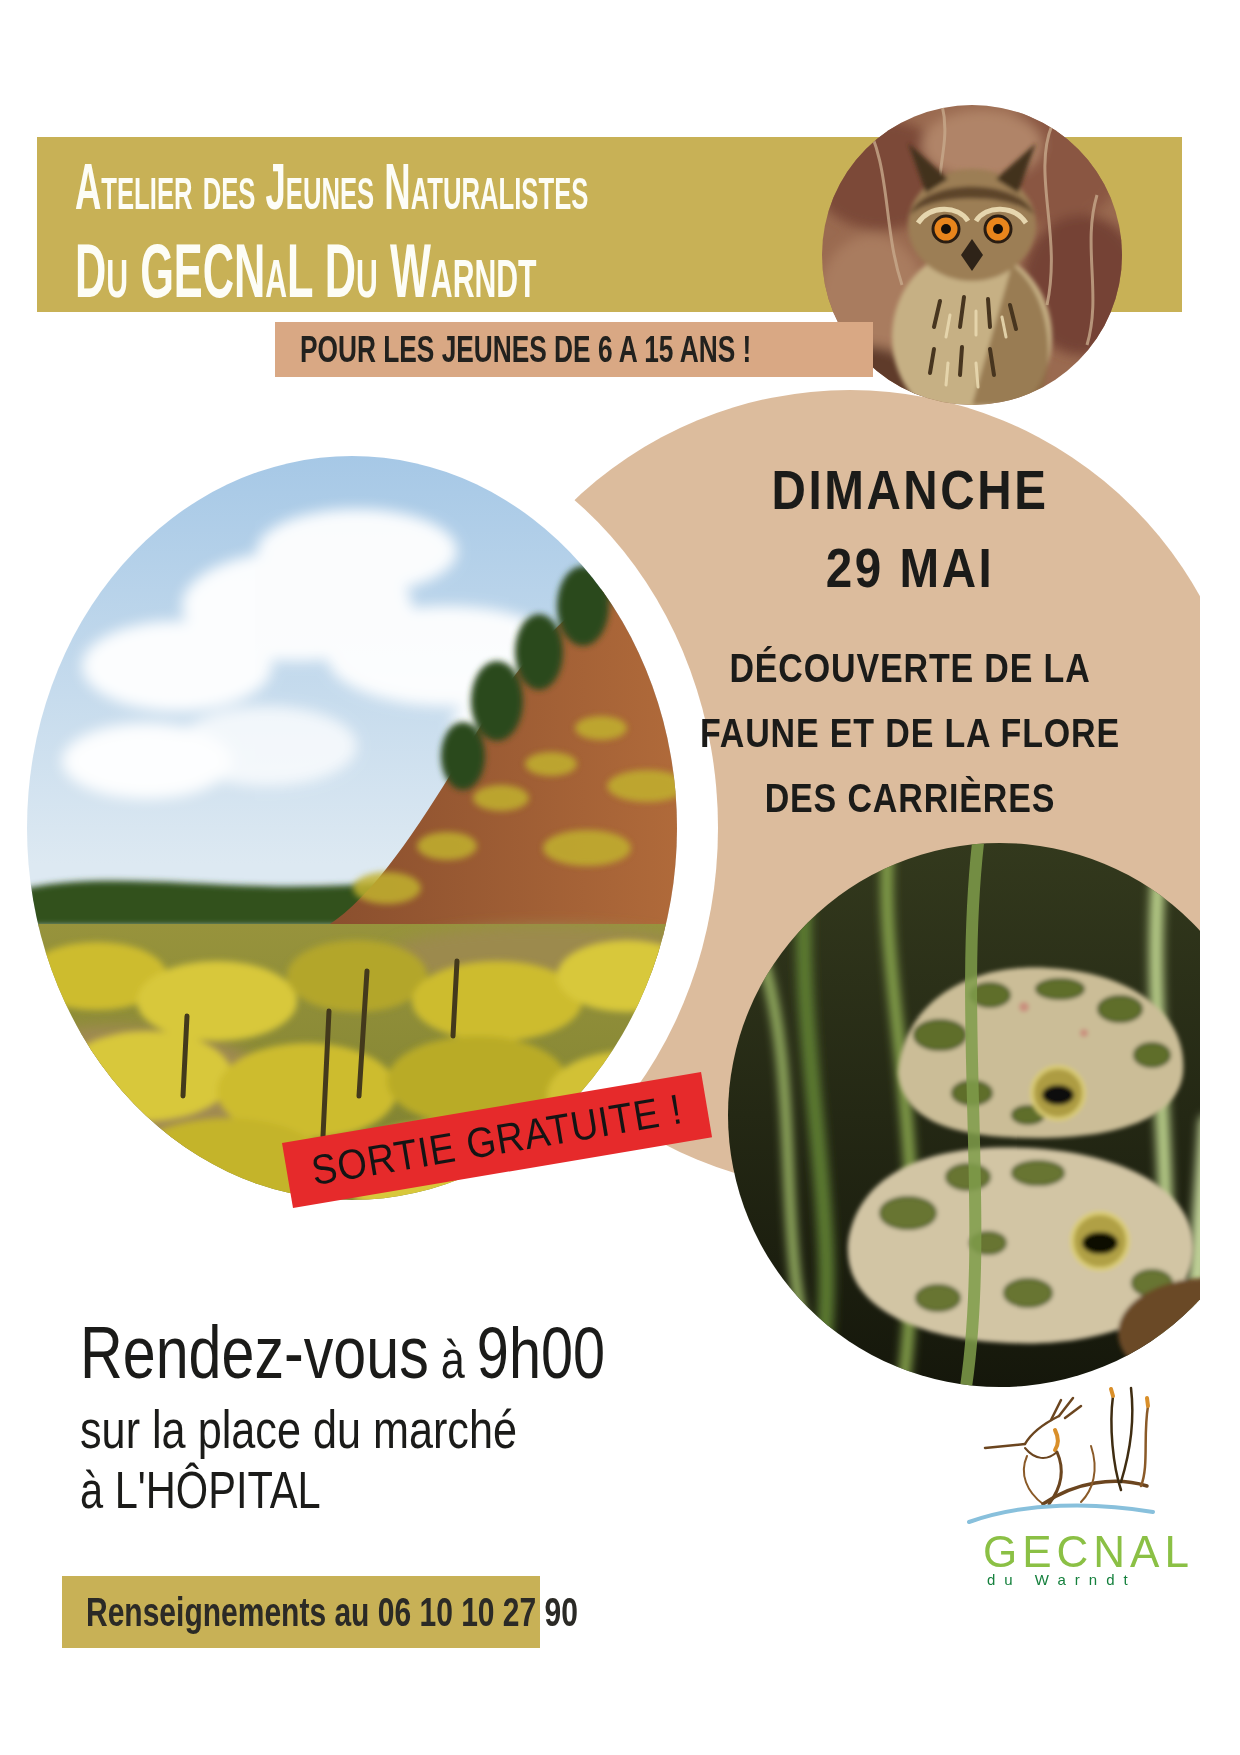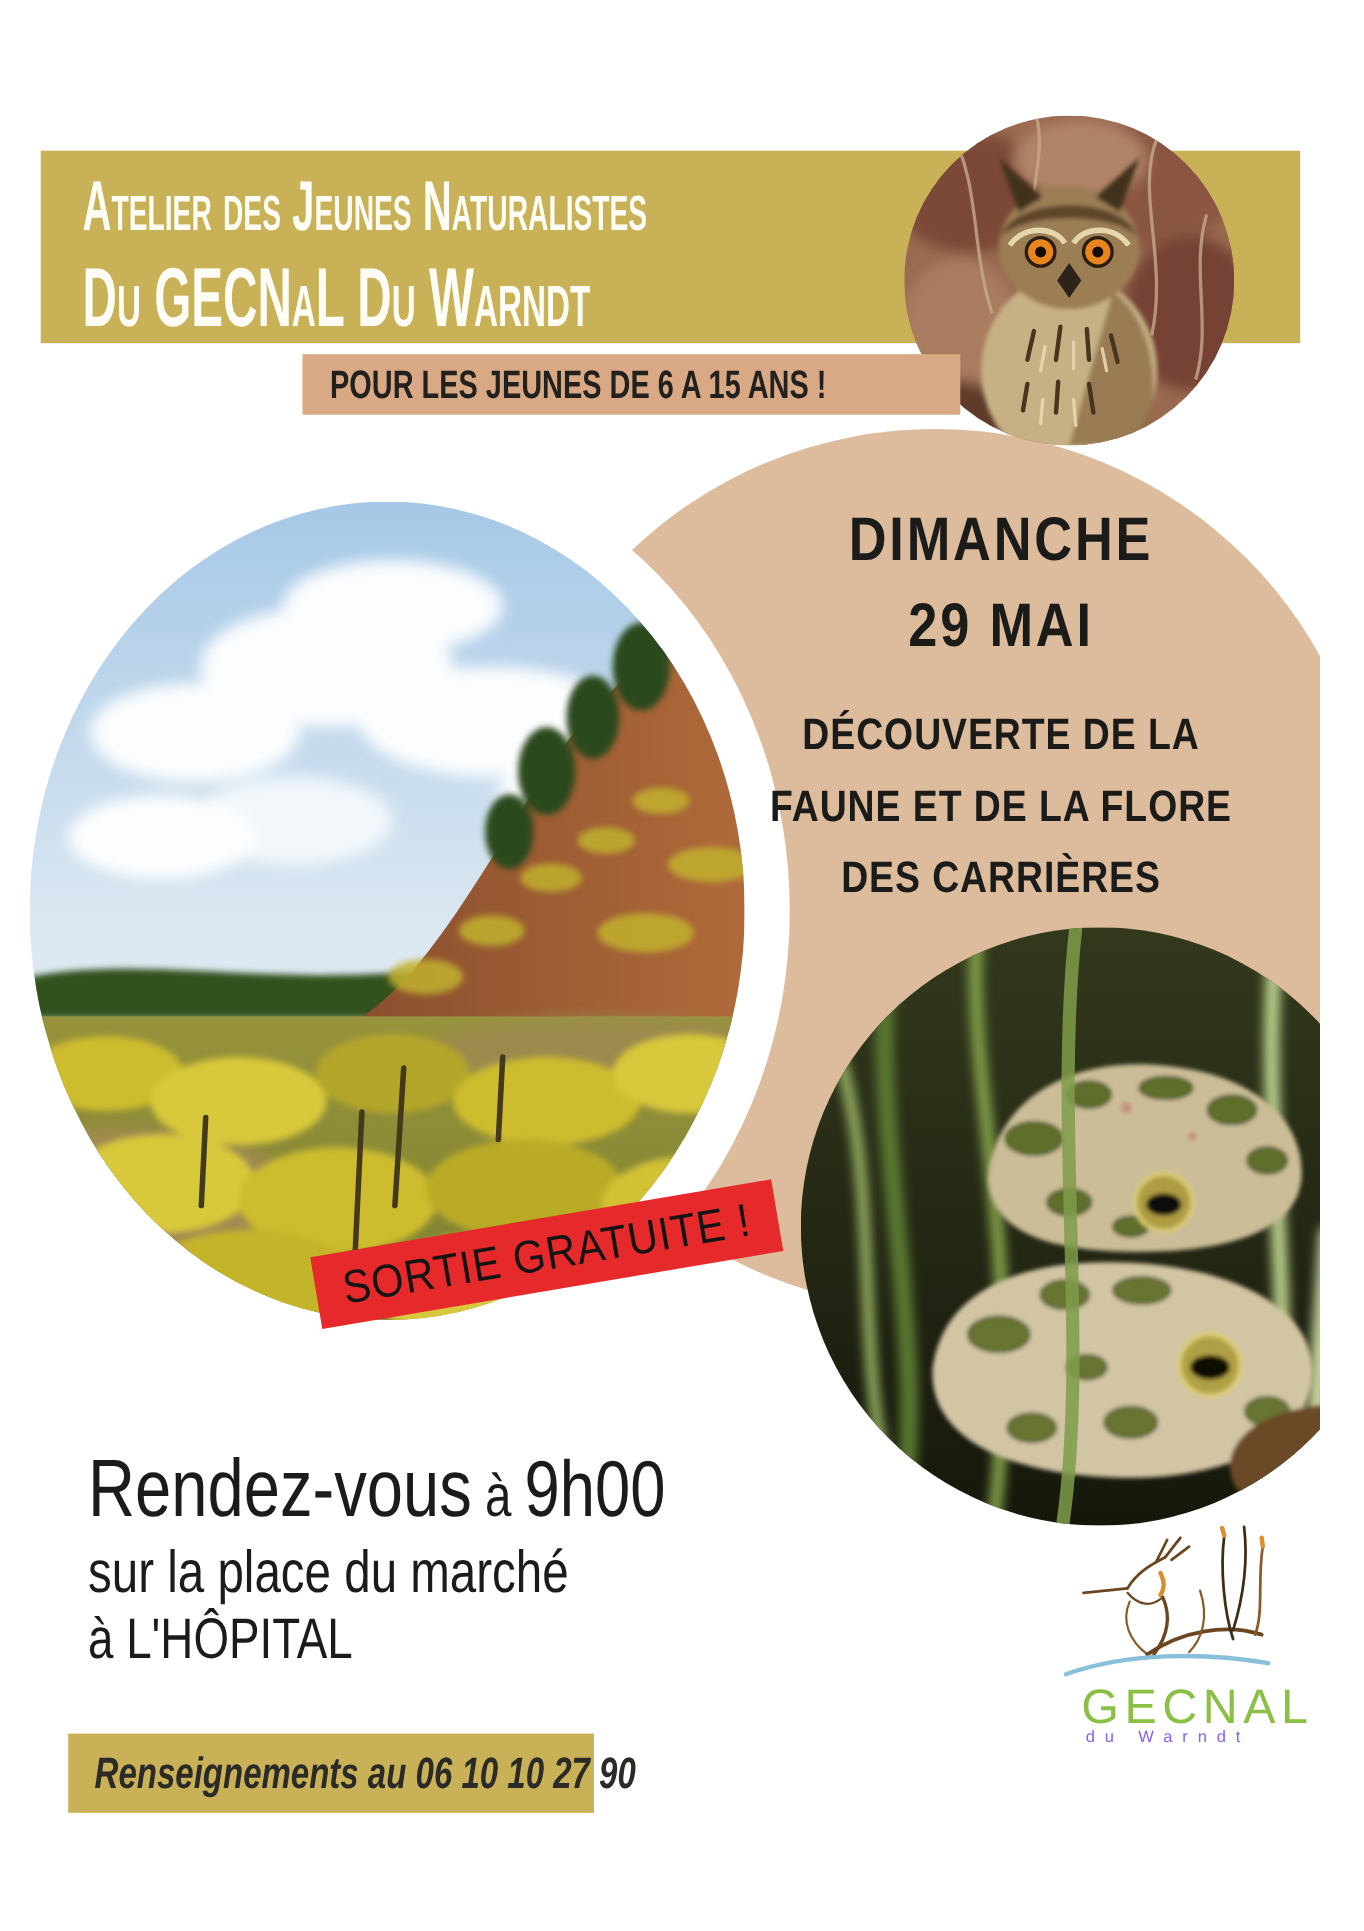--- a/index.html
+++ b/index.html
@@ -52,29 +52,29 @@
                  transform:scaleX(0.8);transform-origin:0 0;color:#1b1b19;}
   .meet-line1{position:absolute;left:0;top:0;white-space:nowrap;line-height:1;}
   .meet-main{font-size:74px;}
   .meet-at{font-size:54px;}
   .meet-time{font-size:72px;}
   .meet-line2{position:absolute;left:0;top:86px;font-size:54px;line-height:1;white-space:nowrap;}
   .meet-line3{position:absolute;left:0;top:148px;font-size:52px;line-height:1;white-space:nowrap;}
 
   
   .info-banner{position:absolute;left:62px;top:1576px;width:478px;height:72px;background:#c8b156;
-               z-index:6;display:flex;align-items:center;font-style:italic;}
+               z-index:6;display:flex;align-items:center;}
   .info-text{margin-left:24px;font-size:40px;font-weight:bold;color:#2b2a26;white-space:nowrap;
              transform:scaleX(0.75);transform-origin:0 50%;}
 
   
   .logo-block{position:absolute;left:955px;top:1386px;width:220px;height:210px;z-index:6;}
   .logo-bird{position:absolute;left:0;top:0;}
   .logo-name{position:absolute;left:28px;top:144px;font-size:44px;letter-spacing:5px;color:#8bc045;line-height:1;}
-  .logo-subtitle{position:absolute;left:32px;top:186px;font-size:15px;letter-spacing:9px;color:#8b5cf6;line-height:1;}
+  .logo-subtitle{position:absolute;left:32px;top:186px;font-size:15px;letter-spacing:9px;color:#15803d;line-height:1;}
 </style>
 </head>
 <body>
 
 <div id="poster">
   <div id="content-clip">
 
     <div class="beige-circle"></div>
 
     <div class="landscape-ring"></div>

